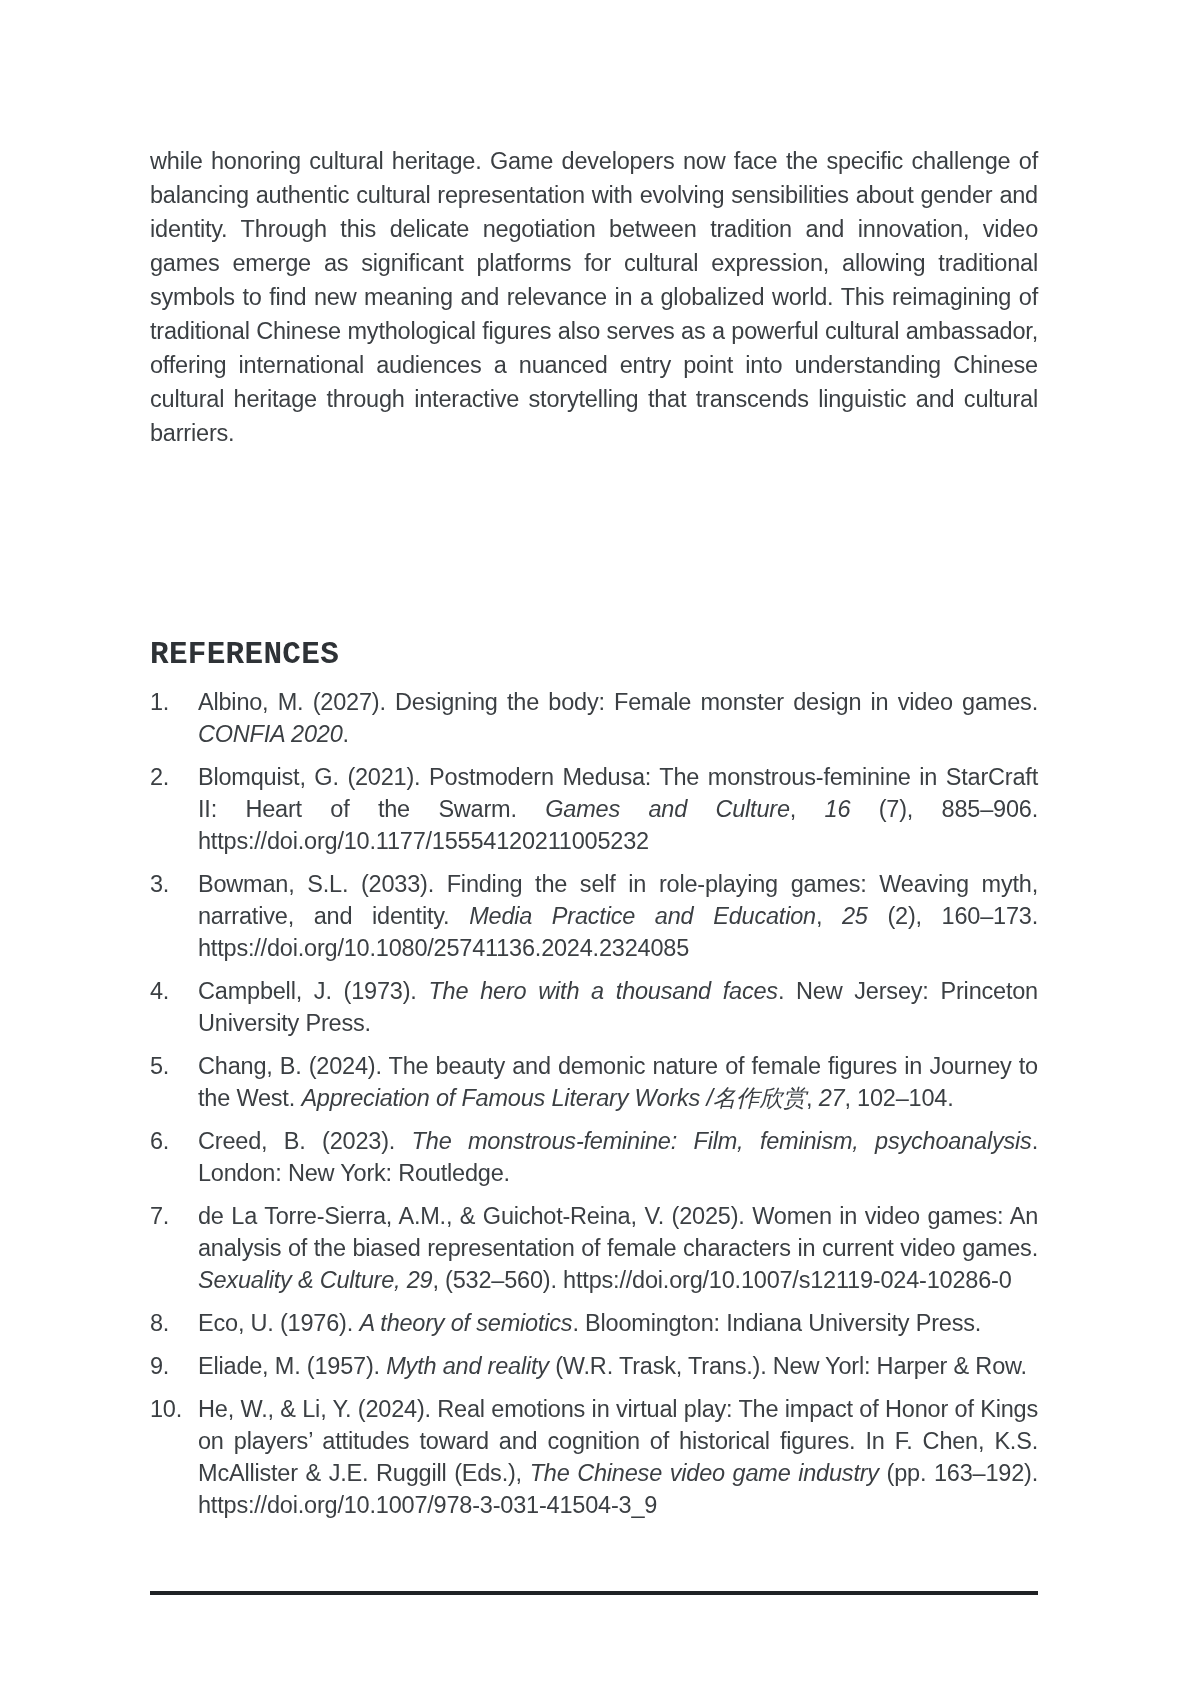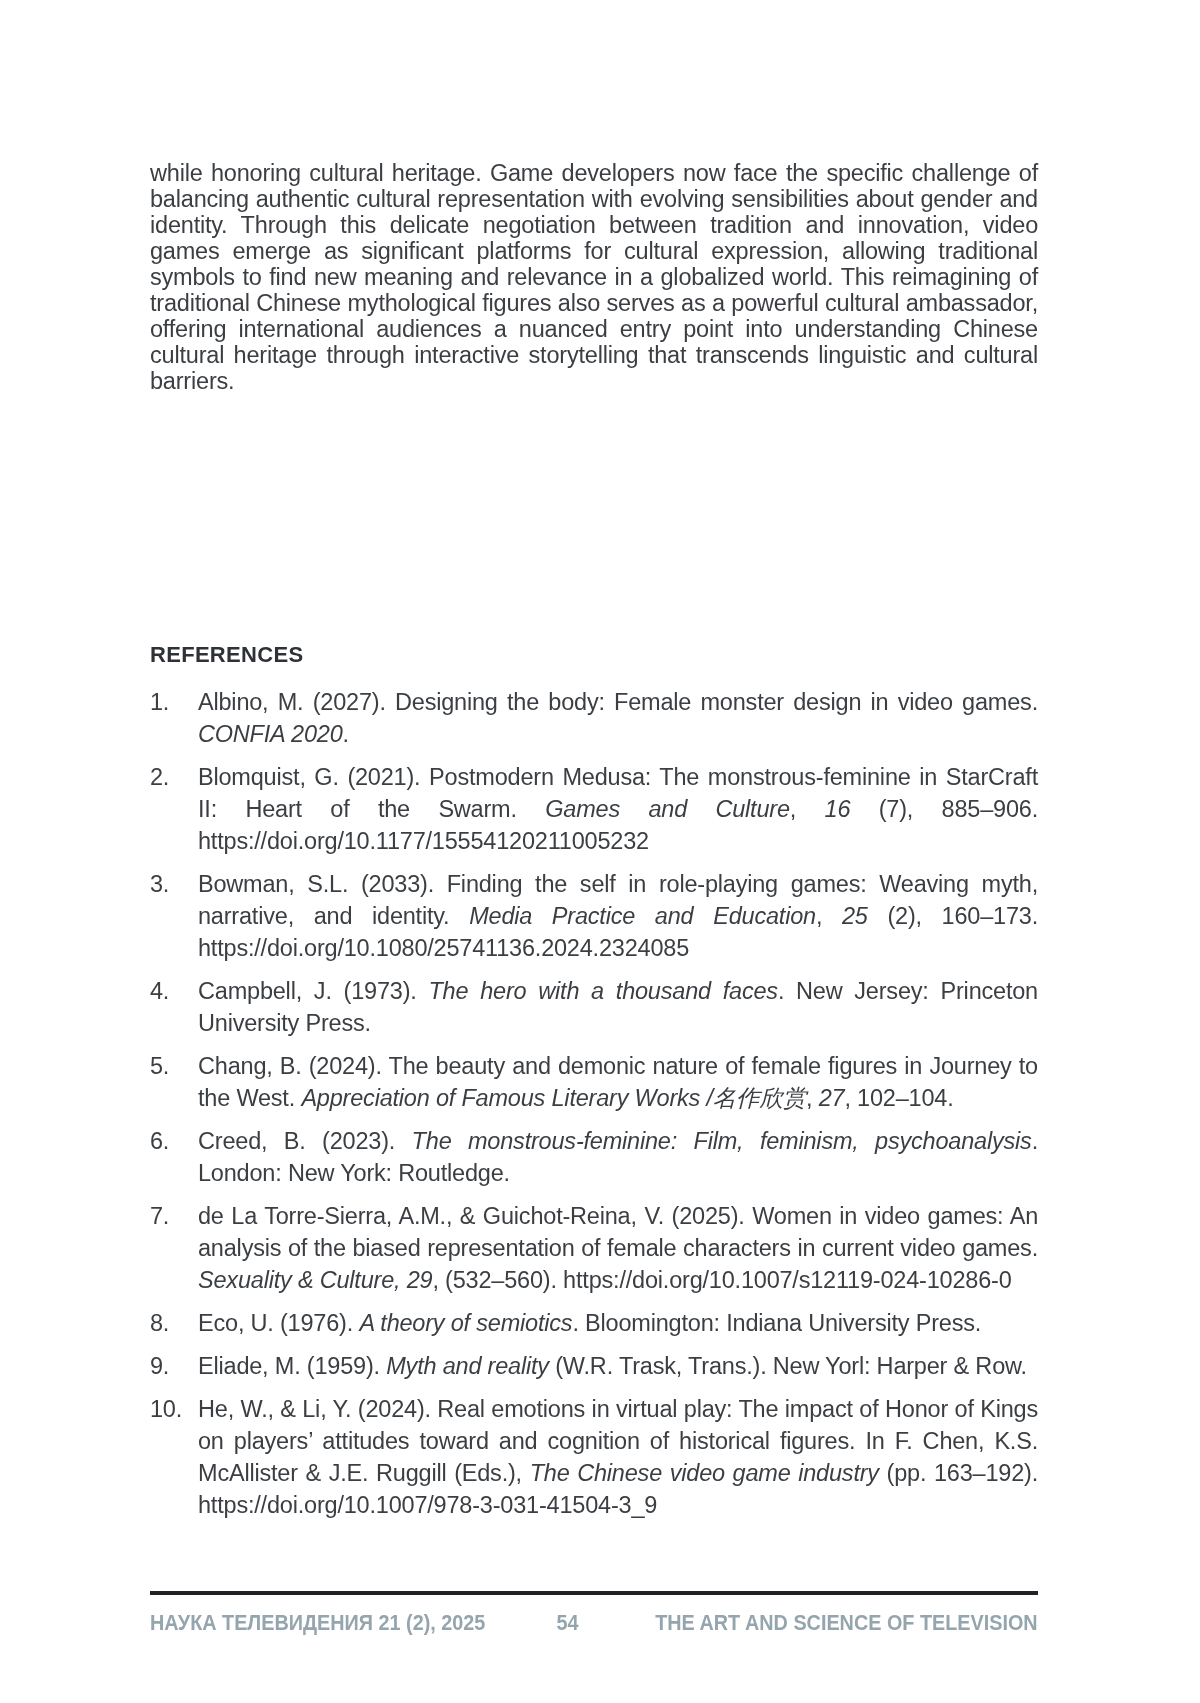--- a/index.html
+++ b/index.html
@@ -11,40 +11,41 @@
     position: relative;
     width: 1200px;
     height: 1703px;
     background: #ffffff;
     font-family: "Liberation Sans", "DejaVu Sans", sans-serif;
     color: #3b3f43;
     overflow: hidden;
   }
   .body-text {
     position: absolute;
-    top: 160px;
+    top: 144px;
     left: 150px;
     width: 888px;
     margin: 0;
     font-size: 23.5px;
-    line-height: 26px;
+    line-height: 34px;
     letter-spacing: -0.2px;
     text-align: justify;
     color: #3b3f43;
   }
   .ref-heading {
     position: absolute;
     top: 641px;
     left: 150px;
     margin: 0;
-    font-size: 22px;
+    font-size: 31px;
     line-height: 28px;
     font-weight: 700;
     letter-spacing: 0.3px;
     color: #2e3236;
+    font-family: Liberation Mono, monospace;
   }
   .ref-list {
     position: absolute;
     top: 686px;
     left: 150px;
     width: 888px;
     margin: 0;
     padding: 0;
     list-style: none;
   }
@@ -142,30 +143,25 @@
     <span class="ref-text"><span>de La Torre-Sierra, A.M., &amp; Guichot-Reina, V. (2025). Women in video games: An analysis of the biased representation of female characters in current video games. </span><em>Sexuality &amp; Culture, 29</em><span>, (532–560). https://doi.org/10.1007/s12119-024-10286-0</span></span>
   </li>
 
   <li class="ref-item">
     <span class="ref-num">8.</span>
     <span class="ref-text"><span>Eco, U. (1976). </span><em>A theory of semiotics</em><span>. Bloomington: Indiana University Press.</span></span>
   </li>
 
   <li class="ref-item">
     <span class="ref-num">9.</span>
-    <span class="ref-text"><span>Eliade, M. (1959). </span><em>Myth and reality</em><span> (W.R. Trask, Trans.). New Yorl: Harper &amp; Row.</span></span>
+    <span class="ref-text"><span>Eliade, M. (1957). </span><em>Myth and reality</em><span> (W.R. Trask, Trans.). New Yorl: Harper &amp; Row.</span></span>
   </li>
 
   <li class="ref-item">
     <span class="ref-num">10.</span>
     <span class="ref-text"><span>He, W., &amp; Li, Y. (2024). Real emotions in virtual play: The impact of Honor of Kings on players’ attitudes toward and cognition of historical figures. In F. Chen, K.S. McAllister &amp; J.E. Ruggill (Eds.), </span><em>The Chinese video game industry</em><span> (pp. 163–192). https://doi.org/10.1007/978-3-031-41504-3_9</span></span>
   </li>
 </ol>
 
   <div class="footer-rule"></div>
 
-  <div class="footer-row">
-    <span class="cond footer-left">НАУКА ТЕЛЕВИДЕНИЯ 21 (2), 2025</span>
-    <span class="cond footer-mid">54</span>
-    <span class="cond footer-right">THE ART AND SCIENCE OF TELEVISION</span>
-  </div>
 
 </div>
 
 </body></html>

